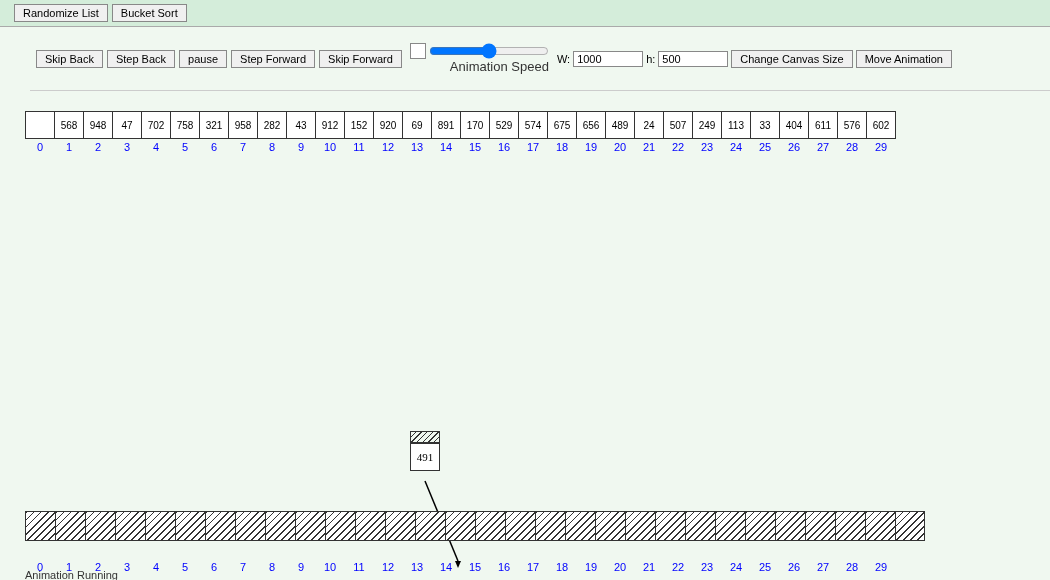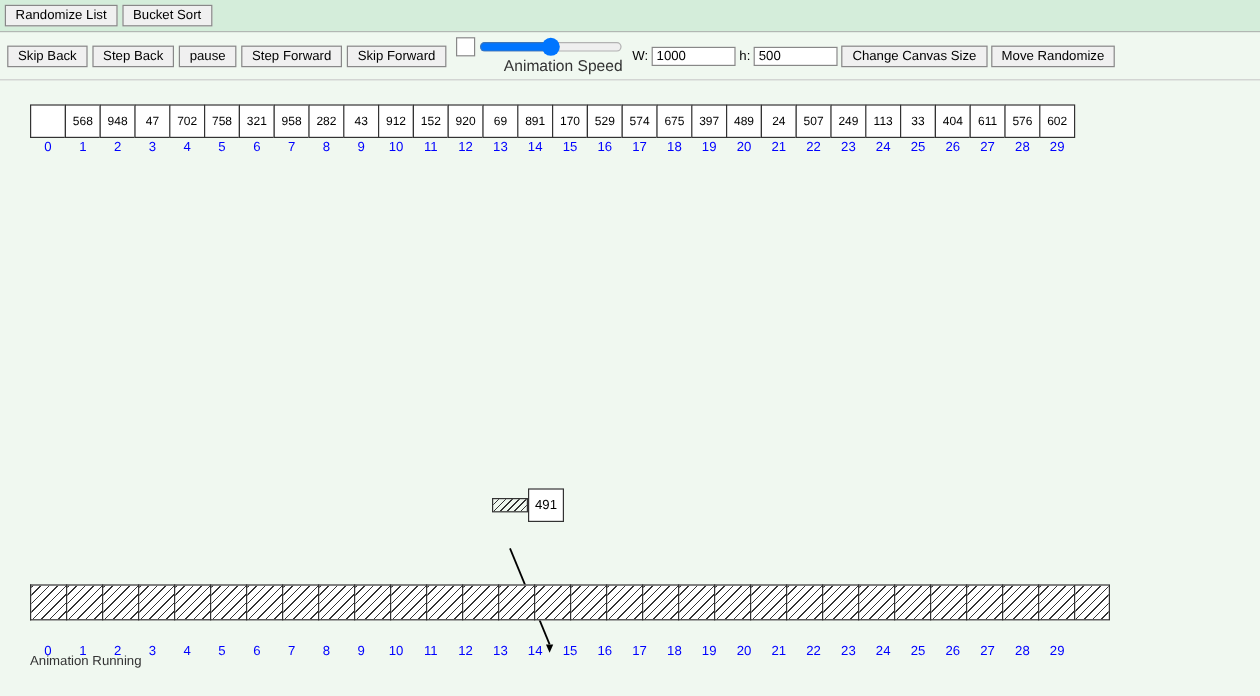--- a/index.html
+++ b/index.html
@@ -8,33 +8,34 @@
       font-size: 12px;
       background: #f0f8f0;
       width: 1050px;
       height: 580px;
       overflow: hidden;
     }
 
     #top-bar {
       background: #d4edda;
       border-bottom: 1px solid #aaa;
-      padding: 4px 4px;
+      padding: 4px 14px;
       display: flex;
       align-items: center;
       gap: 4px;
     }
 
     #controls-bar {
       background: #f0f8f0;
       border-bottom: 1px solid #ccc;
-      padding: 4px 6px;
+      padding: 16px 6px;
       display: flex;
       align-items: center;
       gap: 4px;
+      margin-left: 30px;
     }
 
     button {
       font-size: 11px;
       padding: 2px 8px;
       background: #f0f0f0;
       border: 1px solid #888;
       cursor: pointer;
     }
 
@@ -169,22 +170,23 @@
       width: 30px;
       margin-right: -1px;
     }
 
     
     #floating-element {
       position: absolute;
       left: 385px;
       top: 340px;
       display: flex;
-      flex-direction: row;
-      align-items: center;
+      flex-direction: column;
+      align-items: center;
+      font-family: Liberation Serif, serif;
     }
 
     .float-cell {
       border: 1px solid #333;
       width: 30px;
       height: 28px;
       display: flex;
       align-items: center;
       justify-content: center;
       font-size: 11px;
@@ -252,21 +254,21 @@
     </div>
     <div id="animation-speed-label">Animation Speed</div>
   </div>
 
   <div class="canvas-size-group">
     <label>W:</label>
     <input type="text" value="1000" style="">
     <label>h:</label>
     <input type="text" value="500" style="">
     <button>Change Canvas Size</button>
-    <button>Move Randomize</button>
+    <button>Move Animation</button>
   </div>
 </div>
 
 <div id="canvas-area">
 
   <div id="array-display">
 
   <div class="array-cell"></div>
       <div class="array-cell">568</div>
       <div class="array-cell">948</div>
@@ -279,21 +281,21 @@
       <div class="array-cell">43</div>
       <div class="array-cell">912</div>
       <div class="array-cell">152</div>
       <div class="array-cell">920</div>
       <div class="array-cell">69</div>
       <div class="array-cell">891</div>
       <div class="array-cell">170</div>
       <div class="array-cell">529</div>
       <div class="array-cell">574</div>
       <div class="array-cell">675</div>
-      <div class="array-cell">397</div>
+      <div class="array-cell">656</div>
       <div class="array-cell">489</div>
       <div class="array-cell">24</div>
       <div class="array-cell">507</div>
       <div class="array-cell">249</div>
       <div class="array-cell">113</div>
       <div class="array-cell">33</div>
       <div class="array-cell">404</div>
       <div class="array-cell">611</div>
       <div class="array-cell">576</div>
       <div class="array-cell">602</div>

